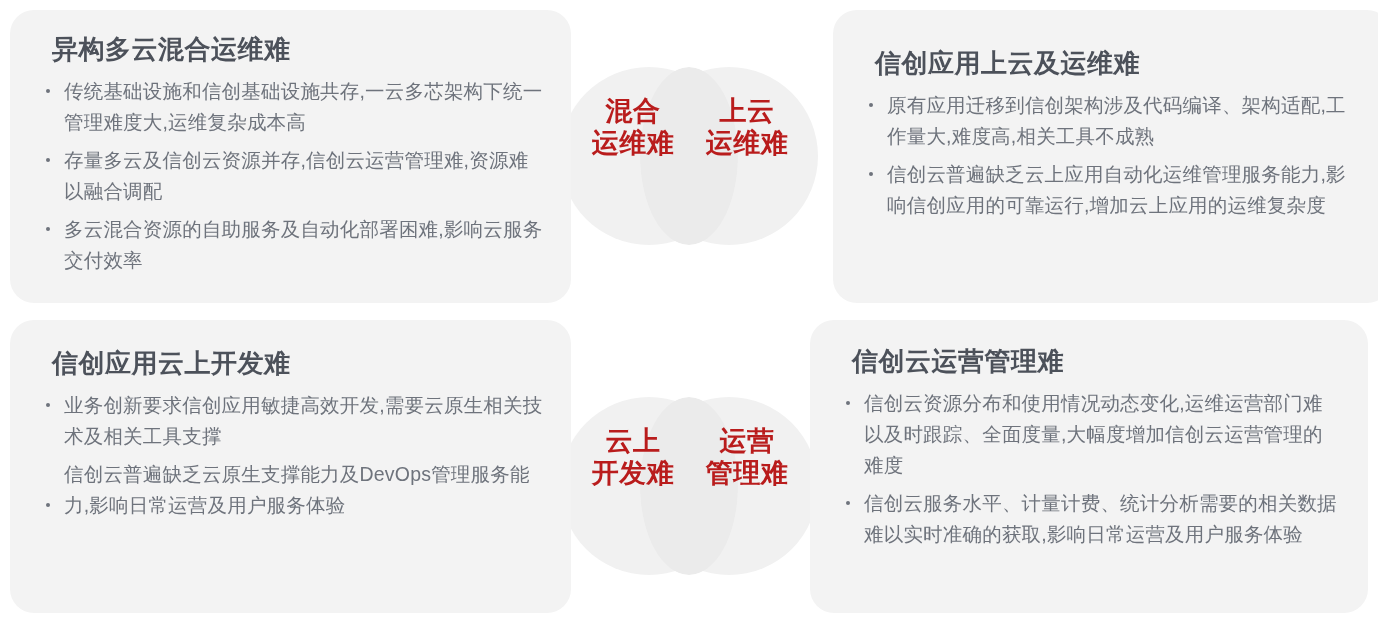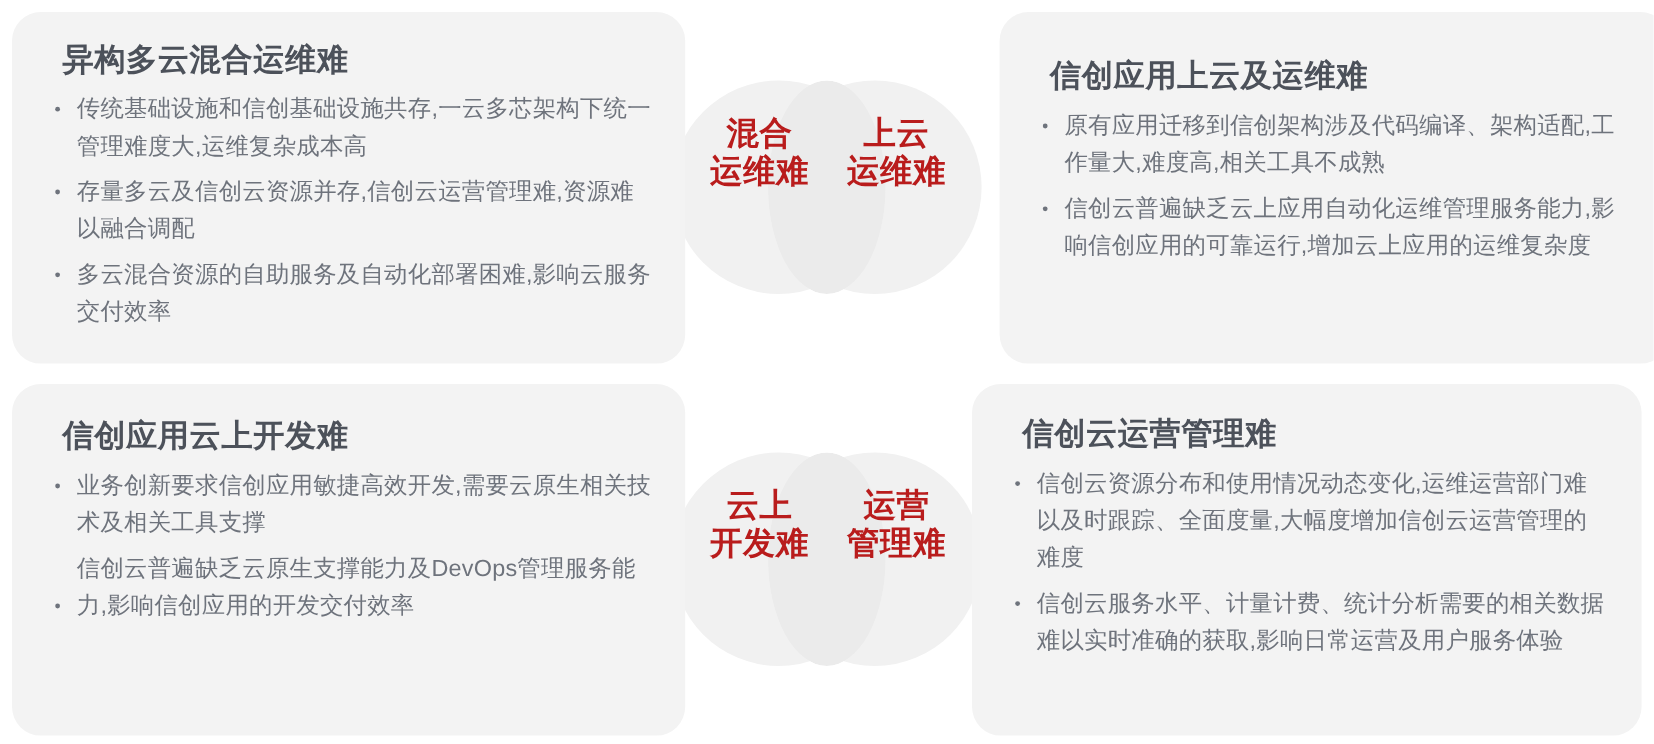--- a/index.html
+++ b/index.html
@@ -21,21 +21,21 @@
     background: #ffffff;
   }
 
   
   .venn {
     position: absolute;
     width: 258px;
     height: 180px;
   }
   .venn.top    { left: 560px; top: 67px; }
-  .venn.bottom { left: 560px; top: 377px; }
+  .venn.bottom { left: 560px; top: 397px; }
 
   .venn .circle {
     position: absolute;
     top: 0;
     width: 178px;
     height: 178px;
     border-radius: 50%;
     background: #f1f1f1;
   }
   .venn .circle.left  { left: 0px; }
@@ -178,21 +178,21 @@
 
   <div class="card bl">
     <div class="card-title">信创应用云上开发难</div>
     <ul class="bullets">
       <li class="bullet">
         <span class="dot"></span>
         <span class="bullet-text">业务创新要求信创应用敏捷高效开发,需要云原生相关技术及相关工具支撑</span>
       </li>
       <li class="bullet dot-line2">
         <span class="dot"></span>
-        <span class="bullet-text">信创云普遍缺乏云原生支撑能力及DevOps管理服务能力,影响信创应用的开发交付效率</span>
+        <span class="bullet-text">信创云普遍缺乏云原生支撑能力及DevOps管理服务能力,影响日常运营及用户服务体验</span>
       </li>
     </ul>
   </div>
 
   <div class="card br">
     <div class="card-title">信创云运营管理难</div>
     <ul class="bullets">
       <li class="bullet">
         <span class="dot"></span>
         <span class="bullet-text">信创云资源分布和使用情况动态变化,运维运营部门难以及时跟踪、全面度量,大幅度增加信创云运营管理的难度</span>

